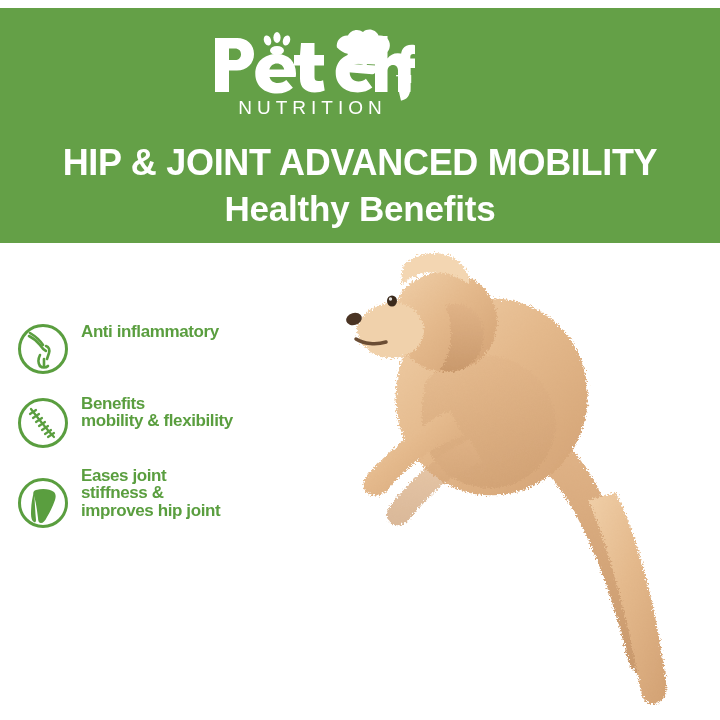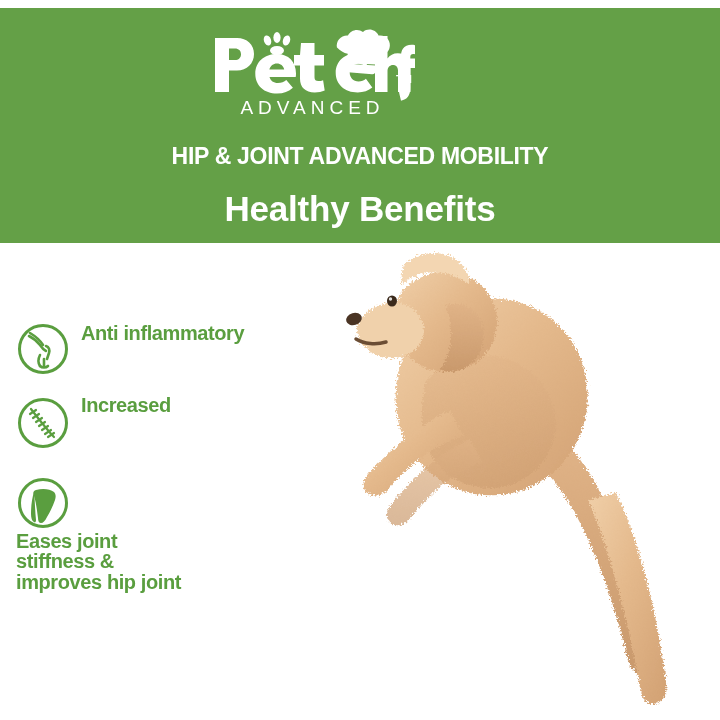--- a/index.html
+++ b/index.html
@@ -68,21 +68,21 @@
   }
 
   
   .headline {
     position: absolute;
     left: 0;
     top: 137px;
     width: 720px;
     text-align: center;
     color: #ffffff;
-    font-size: 23px;
+    font-size: 36px;
     font-weight: 700;
     letter-spacing: -0.3px;
     line-height: 1;
     white-space: nowrap;
     font-family: "Liberation Sans", sans-serif;
   }
   .subheadline {
     position: absolute;
     left: 0;
     top: 183px;
@@ -115,34 +115,34 @@
     height: 54px;
     margin-right: 11px;
   }
   .benefit-icon svg {
     display: block;
     width: 54px;
     height: 54px;
   }
   .benefit-text {
     color: #5a9e3f;
-    font-size: 20px;
+    font-size: 17px;
     font-weight: 700;
     line-height: 1.02;
     letter-spacing: -0.4px;
     padding-top: 1px;
     font-family: "Liberation Sans", sans-serif;
   }
   .benefit-text .ln { display: block; white-space: nowrap; }
 
   
   .benefit-row.r1 { margin-bottom: 18px; }
   .benefit-row.r2 { margin-bottom: 16px; }
   .benefit-row.r3 { margin-bottom: 16px; }
-  .benefit-row.r4 { margin-bottom: 0; flex-direction: column; }
+  .benefit-row.r4 { margin-bottom: 0; }
   .benefit-row.r2 .benefit-icon,
   .benefit-row.r3 .benefit-icon { margin-top: 2px; }
   .benefit-row.r4 .benefit-icon { margin-top: 10px; }
 
   
   .dog {
     position: absolute;
     left: 330px;
     top: 243px;
     width: 390px;
@@ -186,21 +186,21 @@
             <path d="M170 10h12.5v22.6c2.3-3.4 5.8-5.3 10.3-5.3 7.8 0 12.7 5.3 12.7 13.7V66h-12.5V44.5c0-3.5-1.9-5.6-5-5.6s-5.5 2.3-5.5 6V66H170z"></path>
 
             <path d="M183 62"></path>
 
             <path d="M196 30c0-3 0.6-5.4 1.9-7.2 1.8-2.6 4.8-4 8.7-4 1.4 0 2.3 0.1 3.4 0.4v9c-0.6-0.2-1.2-0.3-1.8-0.3-1.9 0-2.9 1.1-2.9 3.2v1.4h4.7v9.6h-4.7v20c0 7.5-3.2 11.6-9.3 12.6l-2-8.4c2-0.5 3-1.8 3-4.2v-20h-4.1v-9.6h4.1z"></path>
           </g>
 
           <text x="191" y="57" fill="#ffffff" font-family="Liberation Sans, sans-serif" font-size="11" font-weight="700">TM</text>
         </svg>
       </div>
-      <div class="logo-nutrition">ADVANCED</div>
+      <div class="logo-nutrition">NUTRITION</div>
     </div>
 
     <div class="headline">HIP &amp; JOINT ADVANCED MOBILITY</div>
     <div class="subheadline">Healthy Benefits</div>
   </div>
 
   <div class="dog">
     <svg viewBox="0 0 390 477" xmlns="http://www.w3.org/2000/svg" aria-hidden="true">
       <defs>
         <linearGradient id="fur" x1="0" y1="0" x2="1" y2="1">
@@ -271,21 +271,22 @@
       <span class="benefit-icon">
         <svg viewBox="0 0 54 54" xmlns="http://www.w3.org/2000/svg" aria-hidden="true">
           <circle cx="27" cy="27" r="23.5" fill="none" stroke="#5a9e3f" stroke-width="3"></circle>
           <g stroke="#5a9e3f" stroke-width="2.2" stroke-linecap="round" fill="none">
             <path d="M15 13c3 4 7 9 11 14s8 10 12 14"></path>
             <path d="M14 18l6-4M17 22l6-4M20 26l6-4M23 30l6-4M26 34l6-4M29 38l6-4M32 41l6-4"></path>
           </g>
         </svg>
       </span>
       <span class="benefit-text">
-        <span class="ln">Increased</span>
+        <span class="ln">Benefits</span>
+        <span class="ln">mobility &amp; flexibility</span>
       </span>
     </div>
 
 
     <div class="benefit-row r4">
       <span class="benefit-icon">
         <svg viewBox="0 0 54 54" xmlns="http://www.w3.org/2000/svg" aria-hidden="true">
           <circle cx="27" cy="27" r="23.5" fill="none" stroke="#5a9e3f" stroke-width="3"></circle>
           <path d="M20 14c7-2 14-1 18 2 2 2 2 5 1 8-2 6-5 12-8 17-2 4-4 6-6 6-2 0-3-2-3-5-1-8-2-16-4-22-1-3-1-5 2-6z" fill="#5a9e3f"></path>
           <path d="M18 16c-2 6-3 14-3 22 0 4 1 7 3 8 1 1 2 0 2-2-1-9-1-19-2-28z" fill="#5a9e3f"></path>

